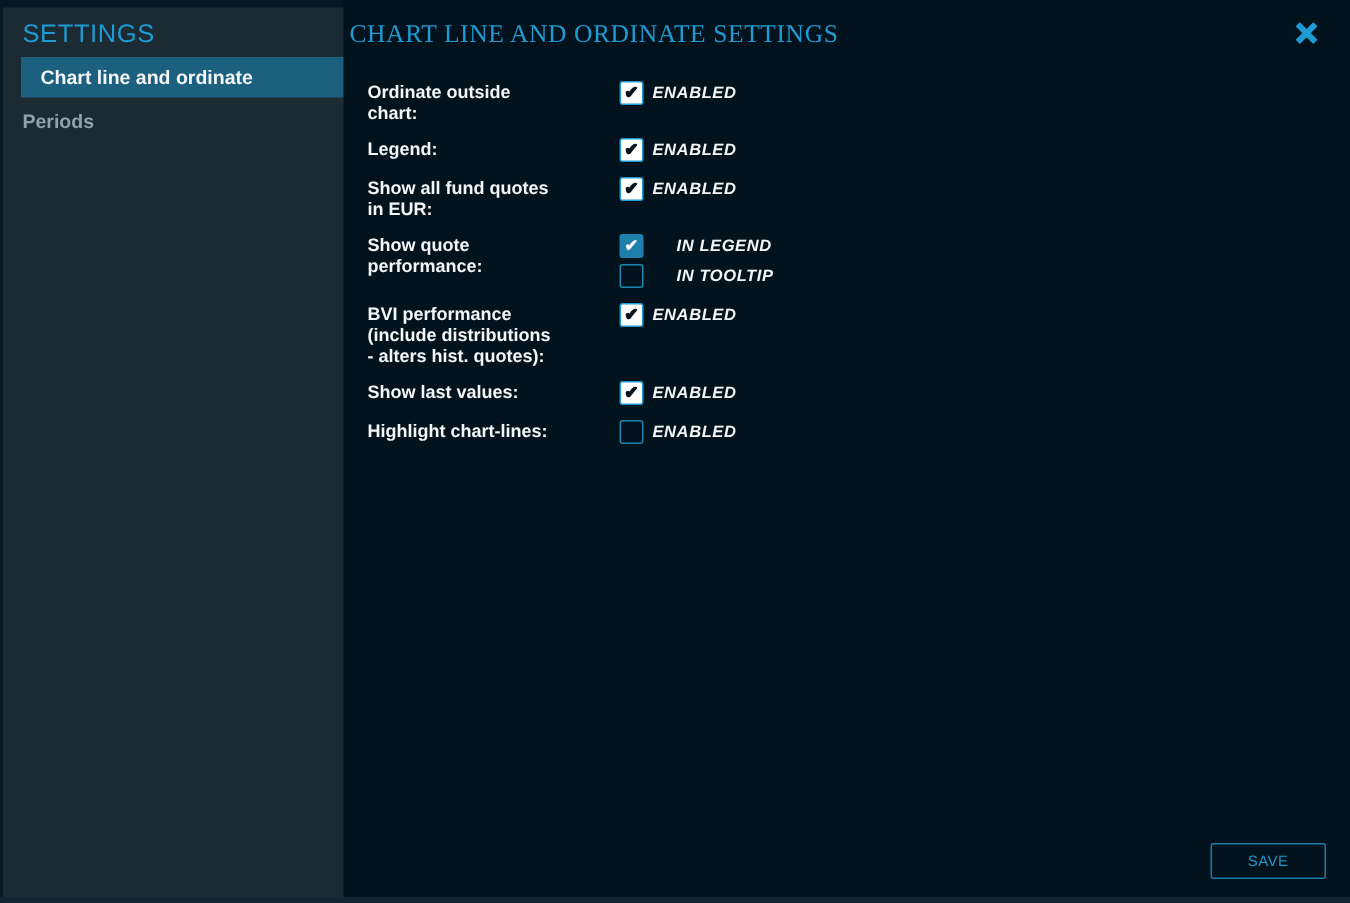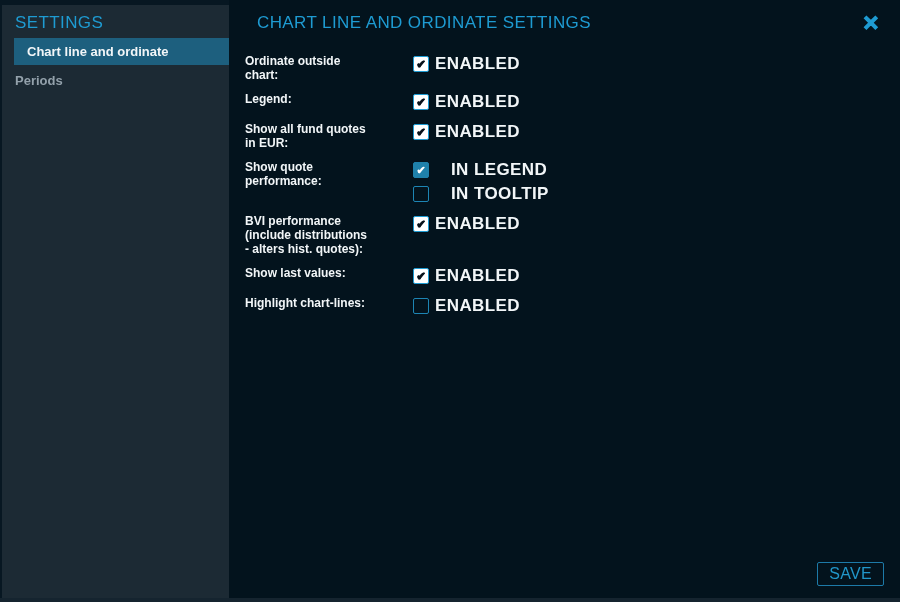--- a/index.html
+++ b/index.html
@@ -19,48 +19,48 @@
   
   .sidebar{position:absolute;left:2px;top:5px;width:262px;height:593px;background:var(--sidebar-bg);}
   .sidebar-title{padding:8px 12px 0 13px;height:33px;font-size:17px;letter-spacing:.4px;
     color:var(--accent);font-weight:400;}
   .sidebar-item{height:27px;line-height:27px;padding-left:13px;margin-bottom:2px;
     font-size:13px;font-weight:700;color:#93a1ab;cursor:pointer;white-space:nowrap;}
   .sidebar-item.selected{background:var(--selected-bg);color:#f2f6f8;margin-left:12px;}
 
   
   .main{position:absolute;left:229px;top:0;width:671px;height:598px;background:var(--main-bg);}
-  .main-header{position:relative;padding:13px 16px 0 28px;height:40px;}
+  .main-header{position:relative;padding:13px 16px 0 4px;height:40px;font-family:Liberation Serif, serif;}
   .main-title{font-size:17px;font-weight:400;letter-spacing:.4px;color:var(--accent);}
   .close-button{position:absolute;right:18px;top:13px;width:22px;height:22px;
     color:var(--accent);font-size:20px;font-weight:700;line-height:20px;text-align:center;
     cursor:pointer;-webkit-text-stroke:1.3px var(--accent);}
 
   
   .rows{margin:14px 16px 0 16px;}
   .setting-row{display:flex;align-items:flex-start;margin-bottom:10px;min-height:16px;}
   .setting-label{width:168px;padding-right:44px;font-size:12px;font-weight:700;
     color:#f2f6f8;line-height:1.17;flex:none;}
   .setting-options{display:flex;flex-direction:column;gap:4px;}
   .option{display:flex;align-items:center;}
   .checkbox{width:16px;height:16px;flex:none;border:1px solid var(--checkbox-border);
     background:transparent;border-radius:2px;cursor:pointer;
     display:flex;align-items:center;justify-content:center;}
   .checkbox .check{font-size:11px;line-height:1;font-weight:700;visibility:hidden;}
   .checkbox.checked-white{background:#ffffff;border-color:var(--accent);}
   .checkbox.checked-white .check{color:#09131b;visibility:visible;-webkit-text-stroke:.6px #09131b;}
   .checkbox.checked-cyan{background:var(--checkbox-checked-fill);border-color:var(--checkbox-checked-fill);}
   .checkbox.checked-cyan .check{color:#ffffff;visibility:visible;}
-  .option-label{margin-left:6px;font-size:17px;font-weight:700;letter-spacing:.4px;color:#f2f6f8;}
+  .option-label{margin-left:6px;font-size:11px;font-weight:700;letter-spacing:.4px;color:#f2f6f8;font-style:italic;}
   .option.wide-gap .option-label{margin-left:22px;}
 
   
   .save-button{position:absolute;right:16px;bottom:12px;min-width:44px;height:24px;
-    padding:0 11px;background:transparent;border:1px solid #1d7aa8;border-radius:2px;
-    color:#2196c9;font-family:"Liberation Sans",sans-serif;font-size:16px;font-weight:400;
+    padding:0 24px;background:transparent;border:1px solid #1d7aa8;border-radius:2px;
+    color:#2196c9;font-family:"Liberation Sans",sans-serif;font-size:10px;font-weight:400;
     letter-spacing:.3px;cursor:pointer;}
 </style>
 </head>
 <body>
 
 <div class="window">
 
   <div class="sidebar">
     <div class="sidebar-title">SETTINGS</div>
     <div>

